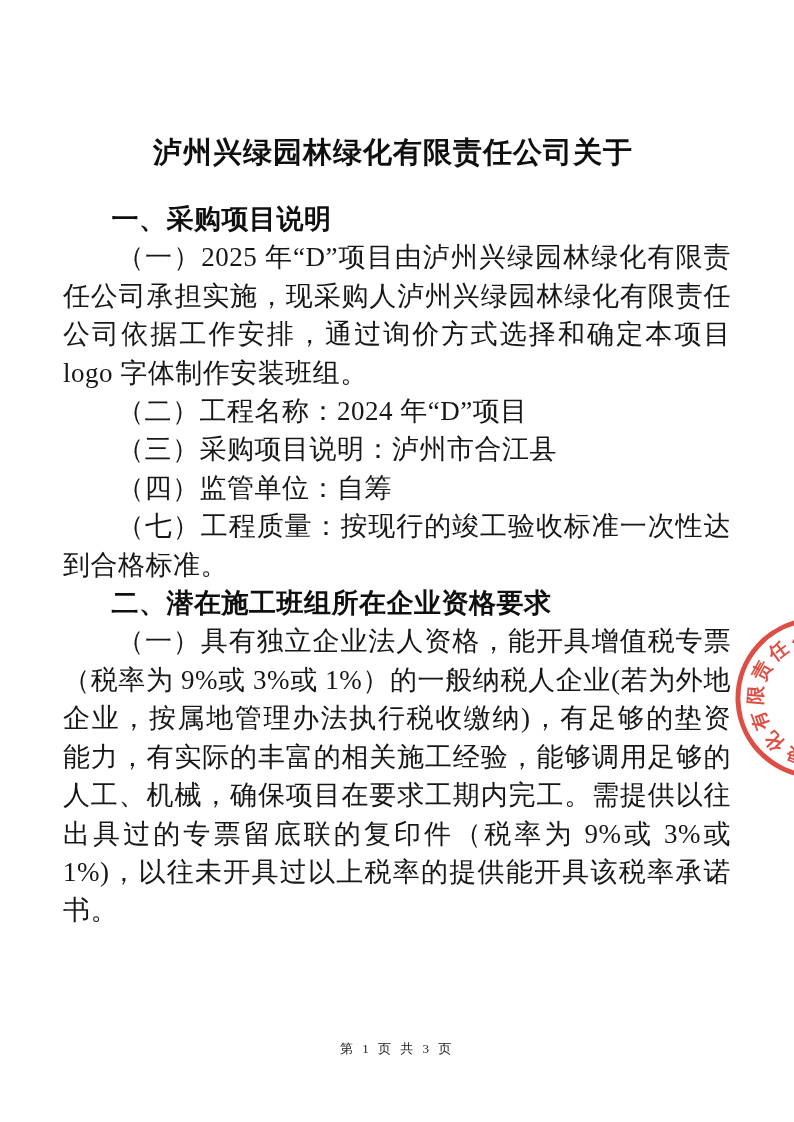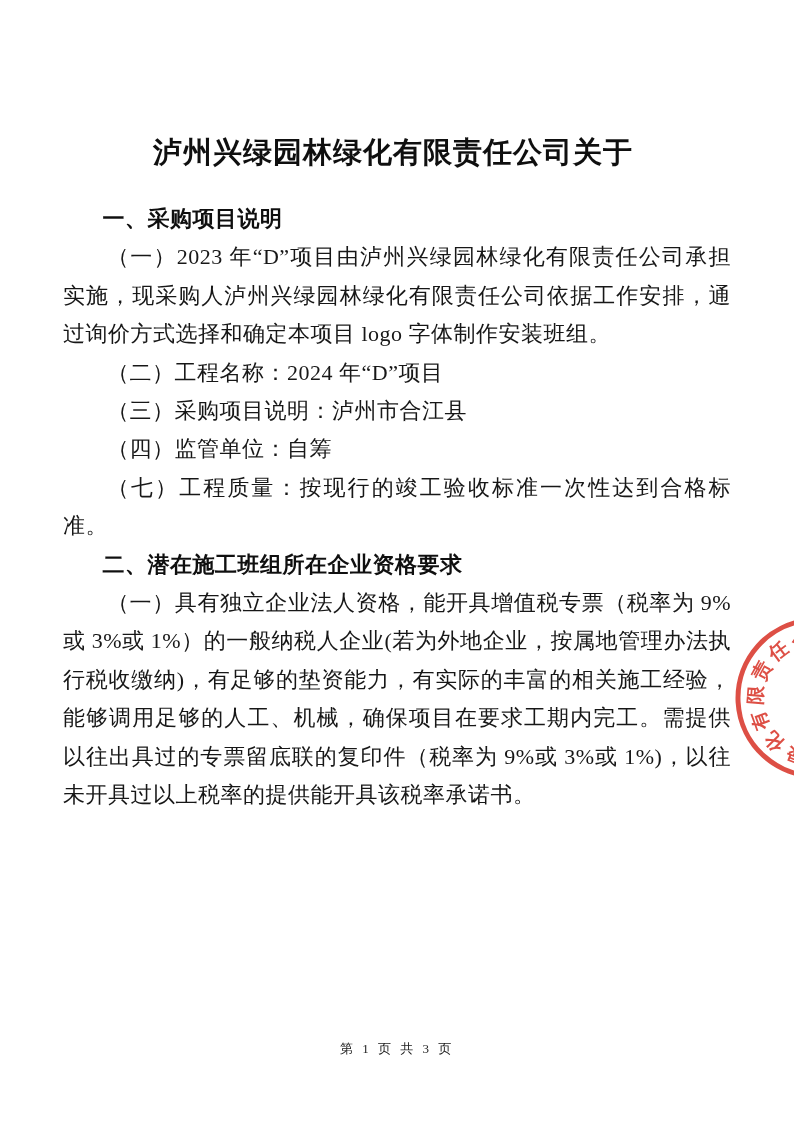--- a/index.html
+++ b/index.html
@@ -28,21 +28,21 @@
     letter-spacing: 1px;
     color: #0f0f0f;
     margin-top: 43px;
   }
   .doc-body {
     position: absolute;
     top: 200px;
     left: 63px;
     width: 668px;
     font-family: "Liberation Serif", serif;
-    font-size: 22px;
+    font-size: 27px;
     line-height: 38.4px;
     text-align: justify;
     color: #171717;
   }
   .para {
     margin: 0;
     text-indent: 2em;
     letter-spacing: 0.5px;
   }
   .heading {
@@ -75,21 +75,21 @@
 <body>
 
 <div class="page">
 
   <div class="title-block">
     <div>泸州兴绿园林绿化有限责任公司关于</div>
   </div>
 
   <div class="doc-body">
     <p class="heading">一、采购项目说明</p>
-    <p class="para">（一）2023 年“D”项目由泸州兴绿园林绿化有限责任公司承担实施，现采购人泸州兴绿园林绿化有限责任公司依据工作安排，通过询价方式选择和确定本项目 logo 字体制作安装班组。</p>
+    <p class="para">（一）2025 年“D”项目由泸州兴绿园林绿化有限责任公司承担实施，现采购人泸州兴绿园林绿化有限责任公司依据工作安排，通过询价方式选择和确定本项目 logo 字体制作安装班组。</p>
     <p class="para">（二）工程名称：2024 年“D”项目</p>
     <p class="para">（三）采购项目说明：泸州市合江县</p>
     <p class="para">（四）监管单位：自筹</p>
     <p class="para">（七）工程质量：按现行的竣工验收标准一次性达到合格标准。</p>
     <p class="heading">二、潜在施工班组所在企业资格要求</p>
     <p class="para">（一）具有独立企业法人资格，能开具增值税专票（税率为 9%或 3%或 1%）的一般纳税人企业(若为外地企业，按属地管理办法执行税收缴纳)，有足够的垫资能力，有实际的丰富的相关施工经验，能够调用足够的人工、机械，确保项目在要求工期内完工。需提供以往出具过的专票留底联的复印件（税率为 9%或 3%或 1%)，以往未开具过以上税率的提供能开具该税率承诺书。</p>
   </div>
 
   <svg class="seal" width="170" height="190" viewBox="0 0 170 190" aria-hidden="true">
     <g transform="rotate(42 81 88)">

